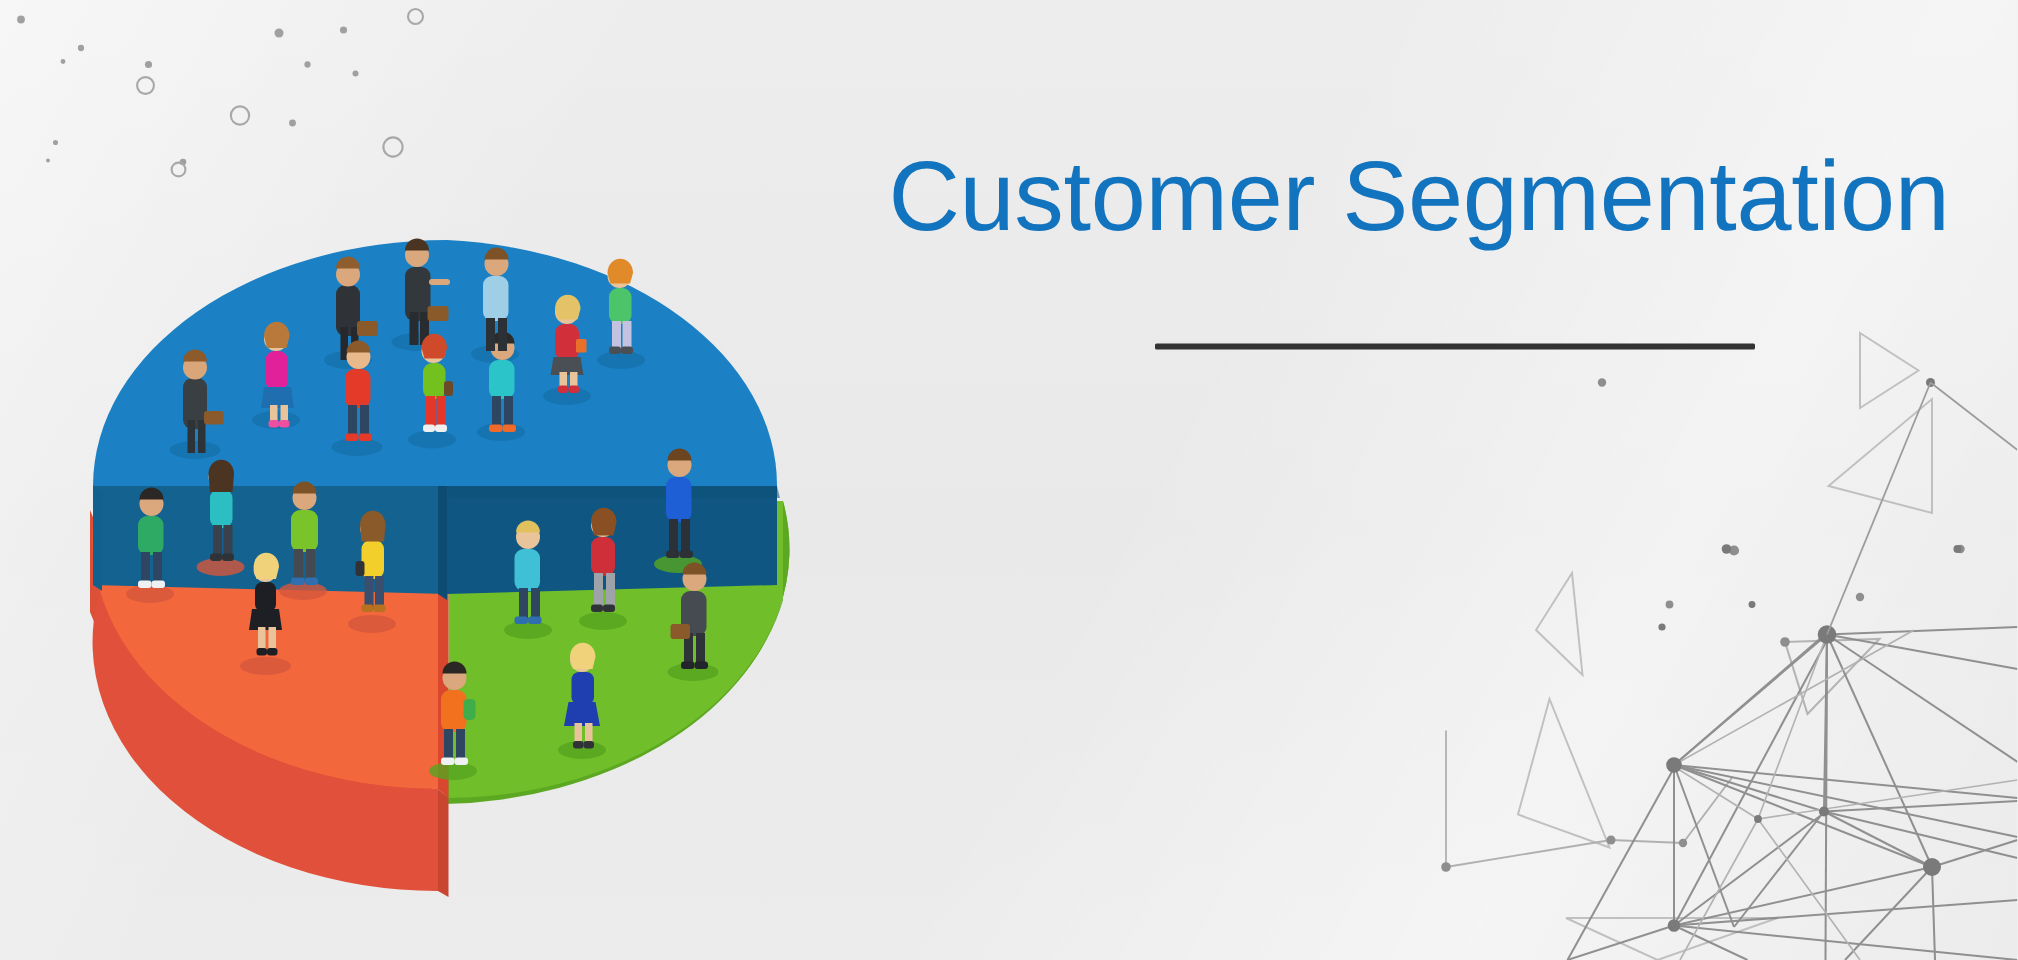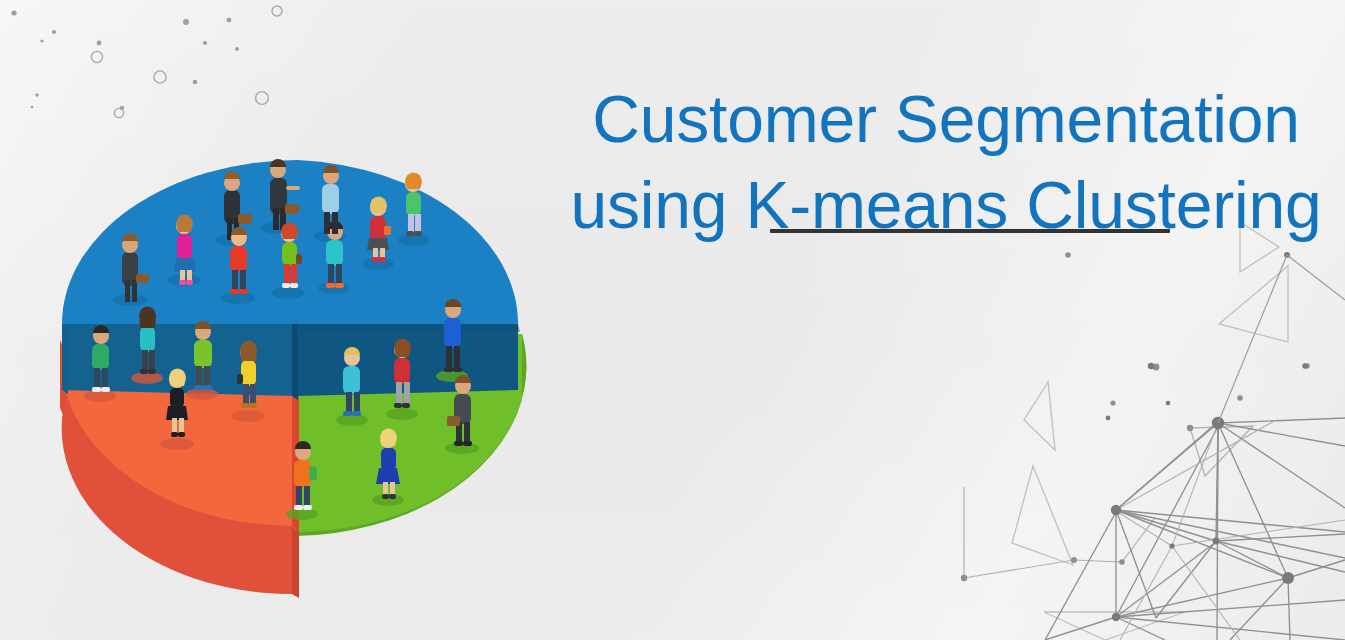--- a/index.html
+++ b/index.html
@@ -14,21 +14,21 @@
     background-image:
       linear-gradient(118deg, rgba(255,255,255,.55) 0%, rgba(255,255,255,0) 26%, rgba(255,255,255,0) 55%, rgba(255,255,255,.45) 78%, rgba(255,255,255,0) 100%),
       linear-gradient(180deg,#ededed 0%,#e9e9e9 55%,#ececec 100%);
     overflow:hidden;
   }
   .layer{ position:absolute; inset:0; }
   .layer svg{ display:block; width:100%; height:100%; }
 
   
   #title-block{
-    position:absolute; left:556px; top:76px; width:780px;
+    position:absolute; left:556px; top:87px; width:780px;
     text-align:center; z-index:40;
   }
   .title-line{
     color:#1273be;
     font-size:66px;
     line-height:86px;
     font-weight:400;
     letter-spacing:-.2px;
     white-space:nowrap;
   }
@@ -461,17 +461,16 @@
           <circle cx="336" cy="312" r="8" fill="#e9c49b"></circle>
             <path d="M328 310a8 9 0 0 1 17 0l-2 8h-13z" fill="#efd27a"></path>
         </g>
       </g>
 
     </svg>
   </div>
 
   <div id="title-block">
     <div class="title-line">Customer Segmentation</div>
-    <div class="title-line">using K-means Clustering</div>
   </div>
   <div id="title-rule"></div>
 
 </div>
 
 </body></html>

